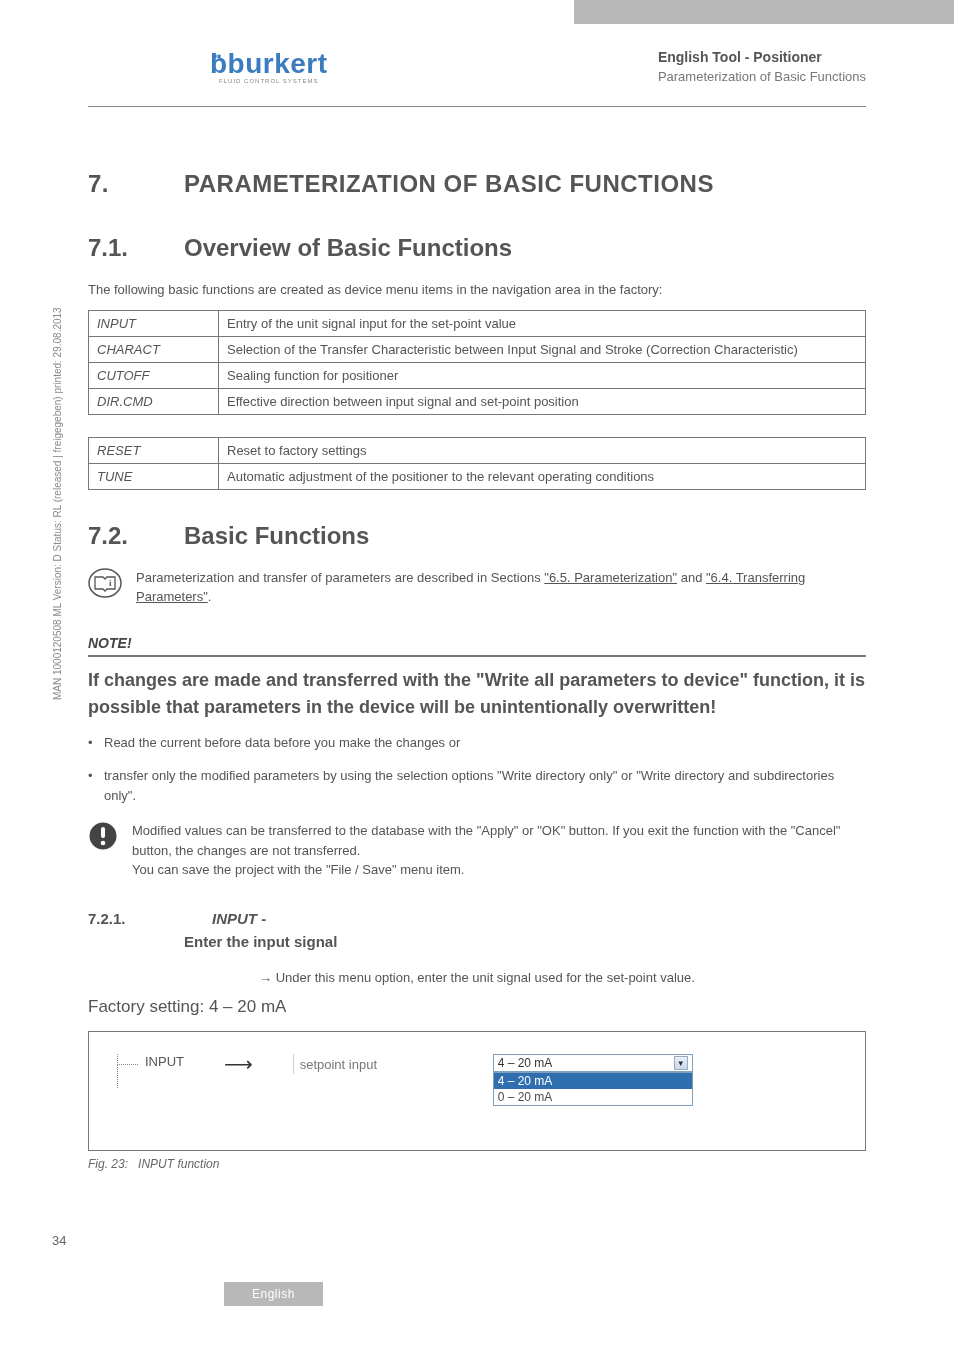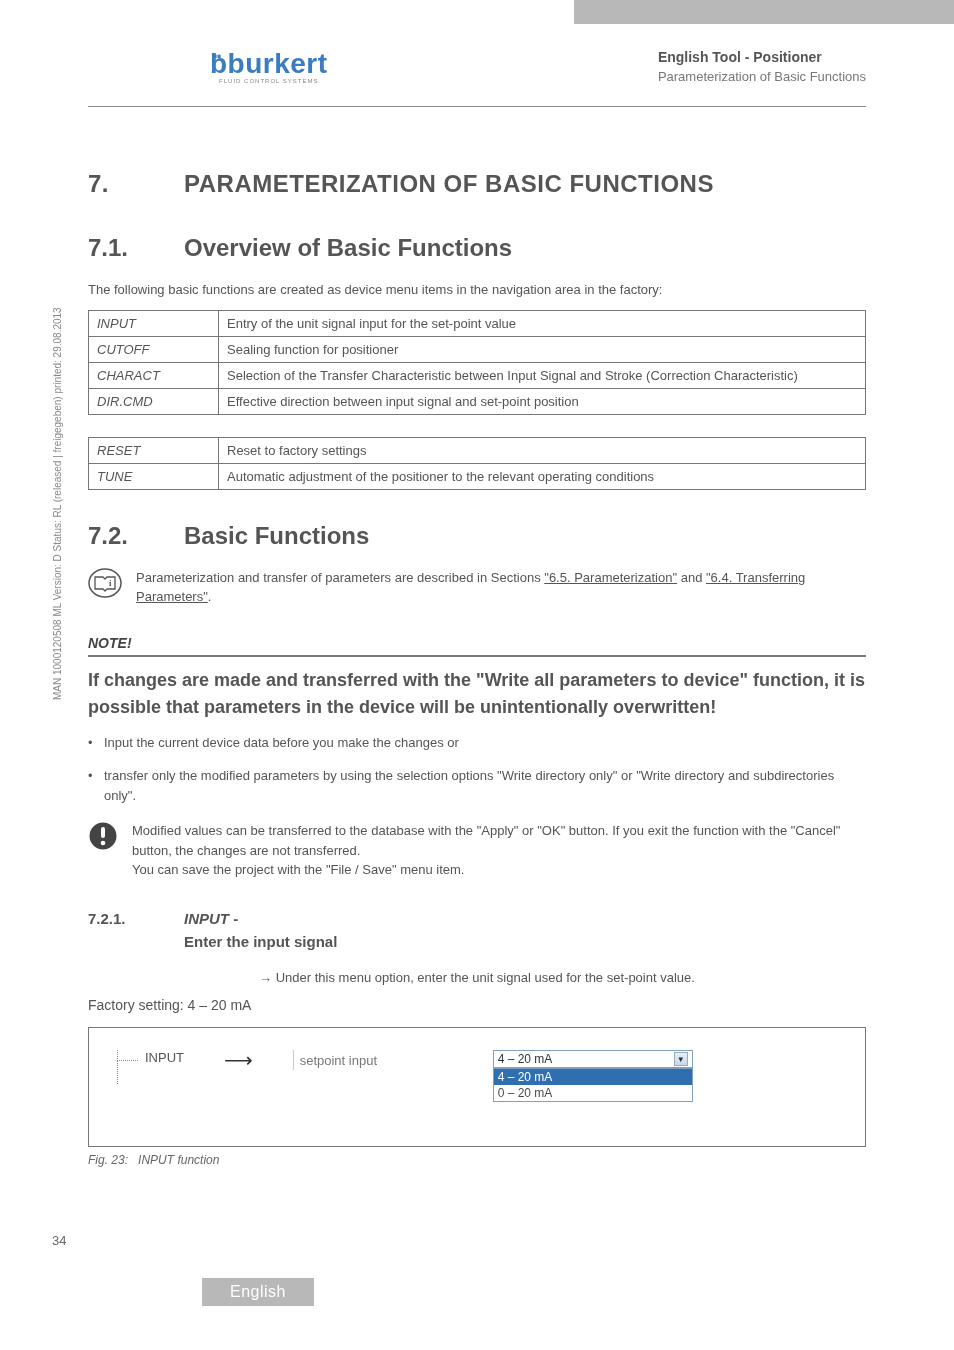--- a/index.html
+++ b/index.html
@@ -87,20 +87,21 @@
     margin: 32px 0 18px 0;
     display: flex;
   }
   .h2 .num { width: 96px; }
   .h3 {
     font-size: 15px;
     font-weight: bold;
     color: #555;
     margin: 30px 0 6px 0;
     display: flex;
+    gap: 28px;
   }
   .h3 .num { width: 96px; }
   .h3-line2 { margin-left: 96px; font-size:15px; font-weight:bold; color:#555; }
   .body-text { font-size: 13px; color: #555; line-height: 1.5; }
   .bold { font-weight: bold; }
   table.func {
     width: 100%;
     border-collapse: collapse;
     margin-top: 10px;
     font-size: 13px;
@@ -152,21 +153,21 @@
     margin-bottom: 14px;
     line-height: 1.5;
   }
   ul.bullets li::before {
     content: "•";
     position: absolute;
     left: 0; top: 0;
   }
   a.link { color: #555; text-decoration: underline; }
   .arrow-text::before { content: "\2192\00a0"; }
-  .setting-line { font-size:14px; color:#555; margin-top:10px; }
+  .setting-line { font-size:17px; color:#555; margin-top:10px; }
   .figure-box {
     border: 1px solid #777;
     margin-top: 14px;
     padding: 22px 28px 44px 28px;
     position: relative;
   }
   .fig-row { display:flex; align-items:flex-start; gap: 40px; }
   .tree-item {
     font-size: 13px;
     color: #555;
@@ -235,25 +236,25 @@
   }
   .page-num {
     position: absolute;
     left: 52px;
     bottom: 102px;
     font-size: 13px;
     color: #666;
   }
   .footer-tab {
     position: absolute;
-    left: 202px;
+    left: 224px;
     bottom: 44px;
     background: #b8b8b8;
     color: #fff;
-    font-size: 16px;
+    font-size: 12px;
     padding: 5px 28px;
     letter-spacing: 0.5px;
     margin-top: 21px;
   }
 </style>
 </head>
 <body>
 
 <div class="top-area">
   <div class="top-right-block"></div>
@@ -282,26 +283,26 @@
   </div>
   <p class="body-text">The following basic functions are created as device menu items in the navigation area in the factory:</p>
 
   <table class="func">
     <tbody>
         <tr>
           <td class="name">INPUT</td>
           <td>Entry of the unit signal input for the set-point value</td>
         </tr>
     <tr>
+          <td class="name">CHARACT</td>
+          <td>Selection of the Transfer Characteristic between Input Signal and Stroke (Correction Characteristic)</td>
+        </tr>
+    <tr>
           <td class="name">CUTOFF</td>
           <td>Sealing function for positioner</td>
-        </tr>
-    <tr>
-          <td class="name">CHARACT</td>
-          <td>Selection of the Transfer Characteristic between Input Signal and Stroke (Correction Characteristic)</td>
         </tr>
     <tr>
           <td class="name">DIR.CMD</td>
           <td>Effective direction between input signal and set-point position</td>
         </tr>
   </tbody>
     </table>
   <div class="table-gap"></div>
   <table class="func">
     <tbody>
@@ -328,21 +329,21 @@
       <text x="21" y="18" font-size="9" fill="#555" font-family="serif" font-weight="bold">i</text>
     </svg>
     <p class="body-text">
       <span>Parameterization and transfer of parameters are described in Sections </span><a class="link">"6.5. Parameterization"</a><span> and </span><a class="link">"6.4. Transferring Parameters"</a><span>.</span>
     </p>
   </div>
 
   <div class="note-heading">NOTE!</div>
   <p class="note-body bold">If changes are made and transferred with the "Write all parameters to device" function, it is possible that parameters in the device will be unintentionally overwritten!</p>
   <ul class="bullets">
-    <li>Input the current device data before you make the changes or</li>
+    <li>Read the current before data before you make the changes or</li>
     <li>transfer only the modified parameters by using the selection options "Write directory only" or "Write directory and subdirectories only".</li>
   </ul>
 
   <div class="info-row">
     <svg class="warn-icon" width="30" height="30" viewBox="0 0 30 30">
       <circle cx="15" cy="15" r="13.5" fill="#444"></circle>
       <rect x="13" y="6" width="4" height="11" rx="2" fill="#fff"></rect>
       <circle cx="15" cy="22" r="2.3" fill="#fff"></circle>
     </svg>
     <div class="body-text">

